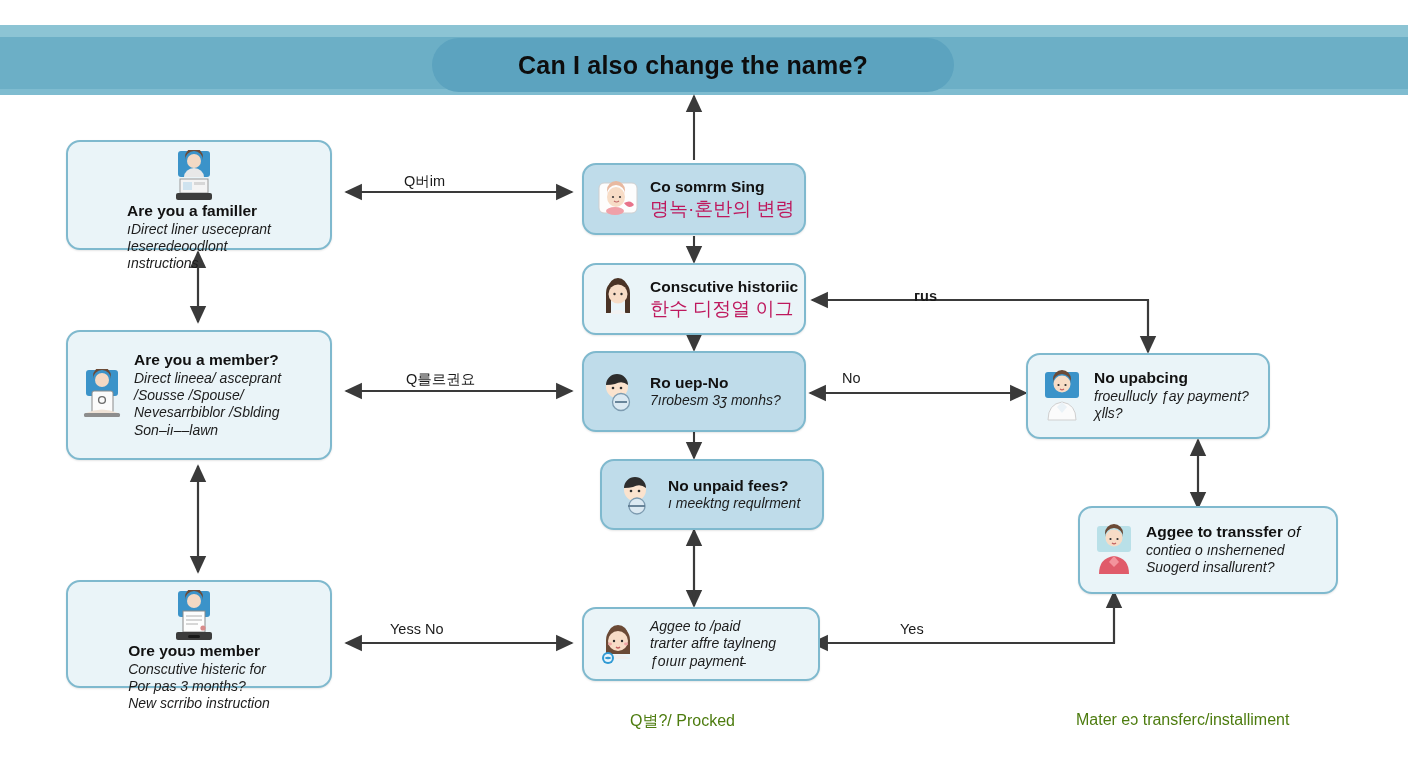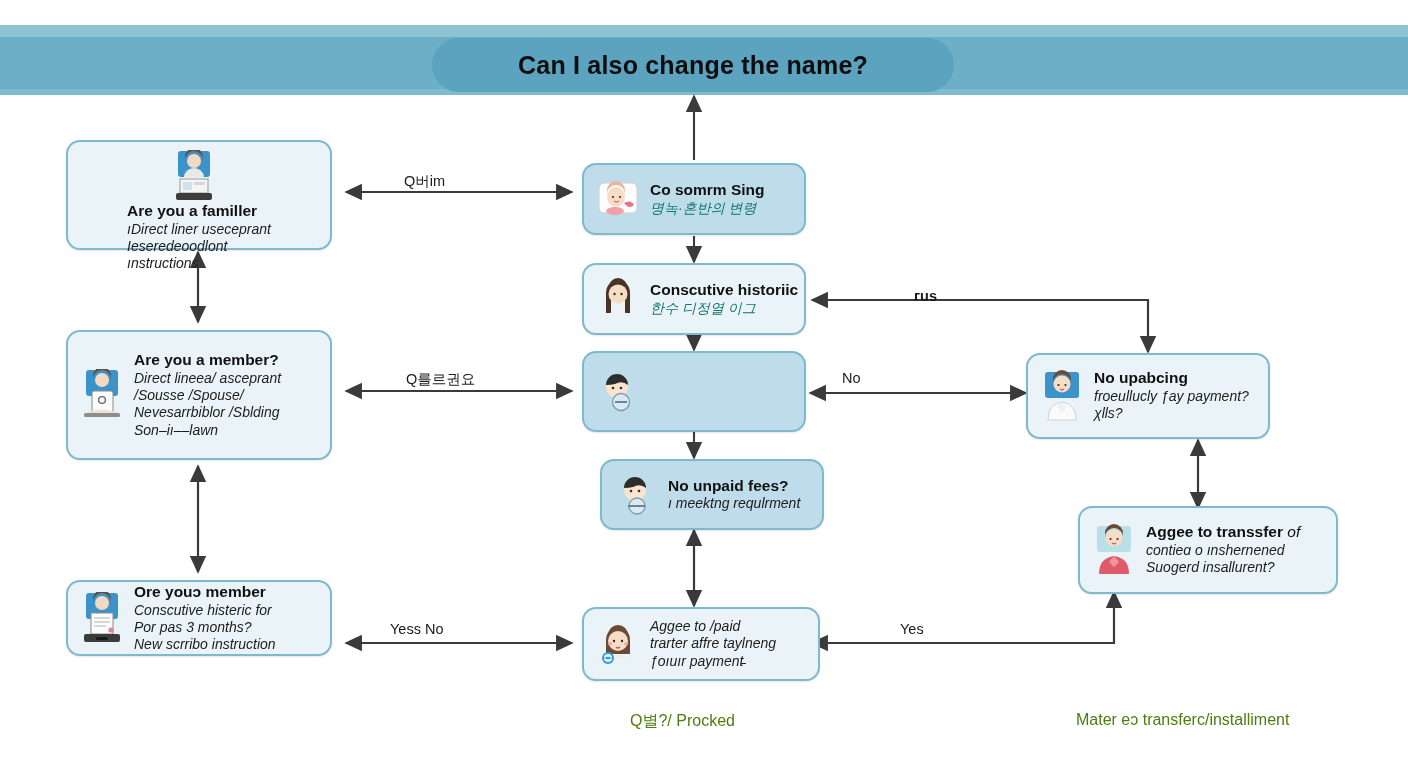--- a/index.html
+++ b/index.html
@@ -84,24 +84,23 @@
     color: #111;
     white-space: nowrap;
   }
   .node .line-sub {
     font-size: 14px;
     font-style: italic;
     color: #1c1c1c;
     white-space: nowrap;
   }
   .node .line-kr {
-    font-size: 14px;
-    color: #0f766e;
-    white-space: nowrap;
-    font-style: italic;
+    font-size: 19px;
+    color: #be185d;
+    white-space: nowrap;
   }
 
   
   .edge-label {
     position: absolute;
     font-size: 14.5px;
     color: #1a1a1a;
     white-space: nowrap;
   }
 
@@ -209,21 +208,21 @@
   </div>
   <div class="node-text">
     <span class="line-head">Are you a member?</span>
     <span class="line-sub">Direct lineea/ asceprant</span>
     <span class="line-sub">/Sousse /Spouse/</span>
     <span class="line-sub">Nevesarrbiblor /Sblding</span>
     <span class="line-sub">Son–iı––lawn</span>
   </div>
 </div>
 
-<div class="node light" style="left:66px; top:580px; width:266px; height:76px;">
+<div class="node light" style="left:66px; top:580px; width:266px; height:108px;flex-direction:column;">
   <div class="avatar">
     <svg width="44" height="52" viewBox="0 0 44 52">
       <rect x="6" y="1" width="32" height="26" rx="3" fill="#3b93c9"></rect>
       <circle cx="22" cy="11" r="7" fill="#f3d9c4"></circle>
       <path d="M13,10 a9,9 0 0 1 18,0 l0,-3 a9,9 0 0 0 -18,0 z" fill="#6b4a36"></path>
       <rect x="11" y="21" width="22" height="21" fill="#fdfdfd" stroke="#8a8a8a" stroke-width="1"></rect>
       <g stroke="#b0b0b0" stroke-width="1">
         <line x1="14" y1="26" x2="30" y2="26"></line>
         <line x1="14" y1="30" x2="30" y2="30"></line>
         <line x1="14" y1="34" x2="26" y2="34"></line>
@@ -281,20 +280,24 @@
   <div class="avatar">
     <svg width="44" height="52" viewBox="0 0 44 52">
       <circle cx="21" cy="21" r="11" fill="#fbe3ce"></circle>
       <path d="M10,19 a11,11 0 0 1 22,0 q-6,-5 -13,-1 q-4,1 -9,1z" fill="#2d2d2d"></path>
       <circle cx="17" cy="22" r="1.3" fill="#2e2e2e"></circle>
       <circle cx="25" cy="22" r="1.3" fill="#2e2e2e"></circle>
       <circle cx="25" cy="36" r="8.5" fill="#dbe9f2" stroke="#7d9bb0" stroke-width="1.3"></circle>
       <line x1="19" y1="36" x2="31" y2="36" stroke="#5c7a90" stroke-width="1.8"></line>
     </svg>
   </div>
+  <div class="node-text">
+    <span class="line-head">Ro uep-No</span>
+    <span class="line-sub">7ırobesm 3ʒ monhs?</span>
+  </div>
 </div>
 
 <div class="node mid" style="left:582px; top:459px; width:224px; height:71px;margin-left:18px;">
   <div class="avatar">
     <svg width="44" height="52" viewBox="0 0 44 52">
       <circle cx="21" cy="21" r="11" fill="#fbe3ce"></circle>
       <path d="M10,19 a11,11 0 0 1 22,0 q-6,-5 -13,-1 q-4,1 -9,1z" fill="#2d2d2d"></path>
       <circle cx="17" cy="22" r="1.3" fill="#2e2e2e"></circle>
       <circle cx="25" cy="22" r="1.3" fill="#2e2e2e"></circle>
       <circle cx="23" cy="37" r="8" fill="#dbe9f2" stroke="#7d9bb0" stroke-width="1.3"></circle>

